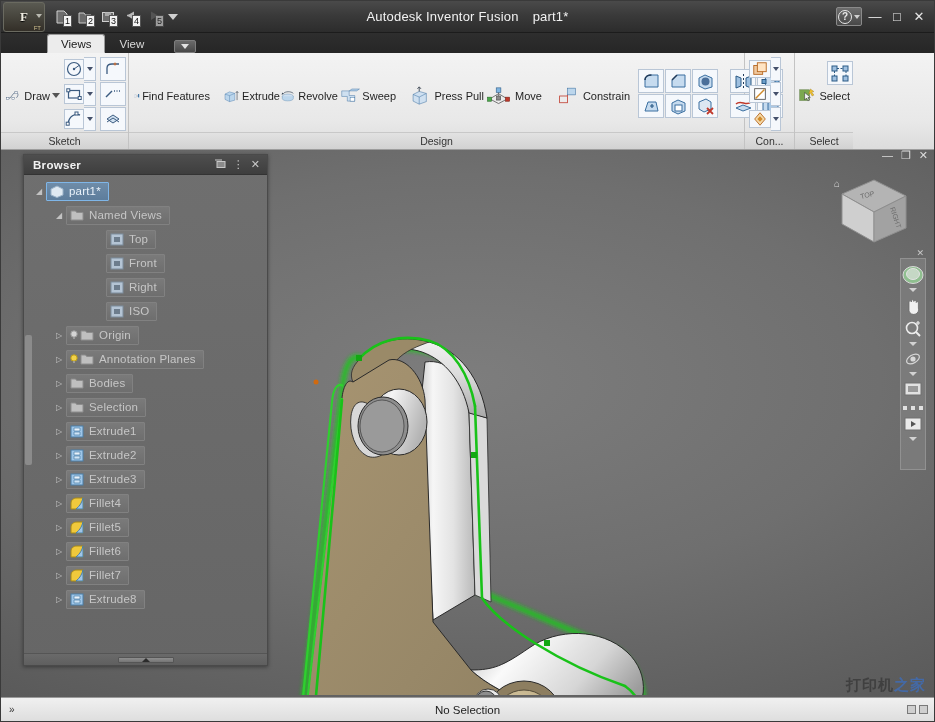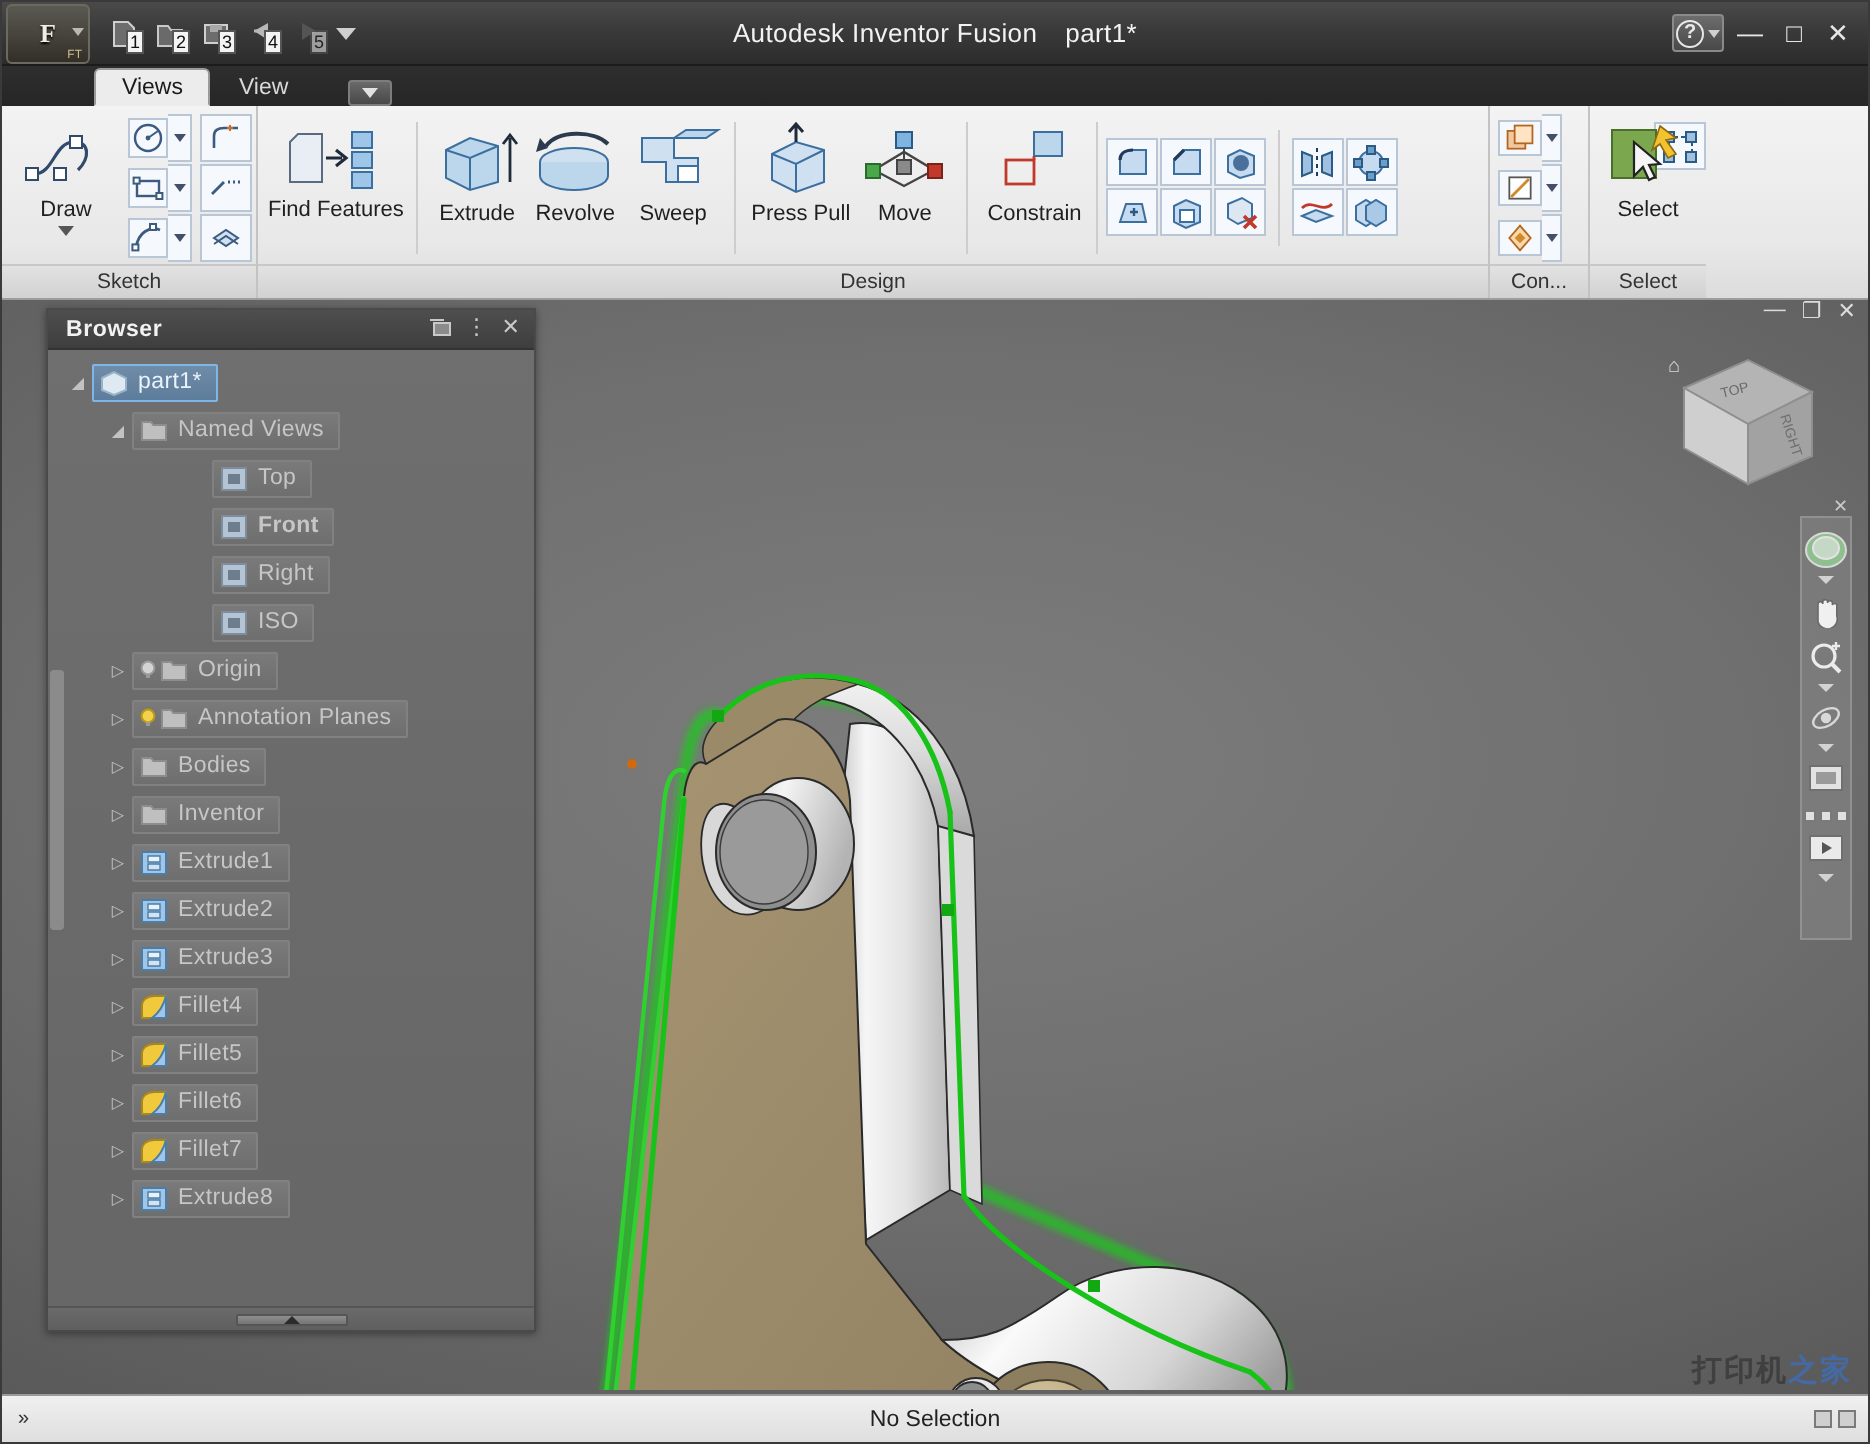--- a/index.html
+++ b/index.html
@@ -154,21 +154,21 @@
   }
   .panel-label {
     height: 17px; flex: 0 0 17px;
     font-size: 10.5px; color: #333;
     display: flex; align-items: center; justify-content: center;
     background: linear-gradient(to bottom,#e2e2e2,#d2d2d2);
     border-top: 1px solid #c8c8c8;
     gap: 3px;
   }
   .big-btn {
-    width: 58px; display: flex; flex-direction: column;
+    width: 58px; display: flex; flex-direction: row;
     align-items: center; justify-content: flex-start;
     padding-top: 4px; height: 74px; gap: 2px;
   }
   .big-btn .lbl { font-size: 11px; color: #1f1f1f; text-align: center; white-space: nowrap;}
   .big-btn.wide { width: 76px; }
   .small-grid {
     display: grid; grid-template-columns: repeat(3, 26px);
     grid-auto-rows: 24px; gap: 1px;
   }
   .small-grid.two { grid-template-columns: repeat(2, 26px); }
@@ -915,21 +915,21 @@
               <span class="tchip">
                 <span style="display: inline-flex;">
                   <svg width="14" height="13" viewBox="0 0 14 13">
                     <rect x="1" y="1" width="12" height="11" fill="#b4c4d4" stroke="#7d8d9d"></rect>
                     <rect x="4" y="4" width="6" height="5" fill="#6d7d8d"></rect>
                   </svg>
                 </span>
                 <span class="tlabel">Top</span>
               </span>
             </div>
-            <div class="tnode" style="padding-left: 68px; font-weight: bold;">
+            <div class="tnode" style="padding-left: 68px;">
               <span class="tarrow"></span>
               <span class="tchip">
                 <span style="display: inline-flex;">
                   <svg width="14" height="13" viewBox="0 0 14 13">
                     <rect x="1" y="1" width="12" height="11" fill="#b4c4d4" stroke="#7d8d9d"></rect>
                     <rect x="4" y="4" width="6" height="5" fill="#6d7d8d"></rect>
                   </svg>
                 </span>
                 <span class="tlabel">Front</span>
               </span>
@@ -996,21 +996,21 @@
               </span>
             </div>
             <div class="tnode" style="padding-left: 28px;">
               <span class="tarrow">▷</span>
               <span class="tchip">
                 <span style="display: inline-flex;">
                   <svg width="14" height="12" viewBox="0 0 14 12">
                     <path d="M1 2 h4.5 l1.2 1.5 H13 V11 H1 z" fill="#bfbfbf" stroke="#8d8d8d"></path>
                   </svg>
                 </span>
-                <span class="tlabel">Inventor</span>
+                <span class="tlabel">Selection</span>
               </span>
             </div>
             <div class="tnode" style="padding-left: 28px;">
               <span class="tarrow">▷</span>
               <span class="tchip">
                 <span style="display: inline-flex;">
                   <svg width="14" height="13" viewBox="0 0 14 13">
                     <rect x="1" y="1" width="12" height="11" fill="#9fc6e8" stroke="#4a7ea8"></rect>
                     <path d="M4 3 h6 v3 h-6 z" fill="#e8f2fa" stroke="#4a7ea8" stroke-width=".7"></path>
                     <path d="M4 7 h6 v3 h-6 z" fill="#cfe4f5" stroke="#4a7ea8" stroke-width=".7"></path>

